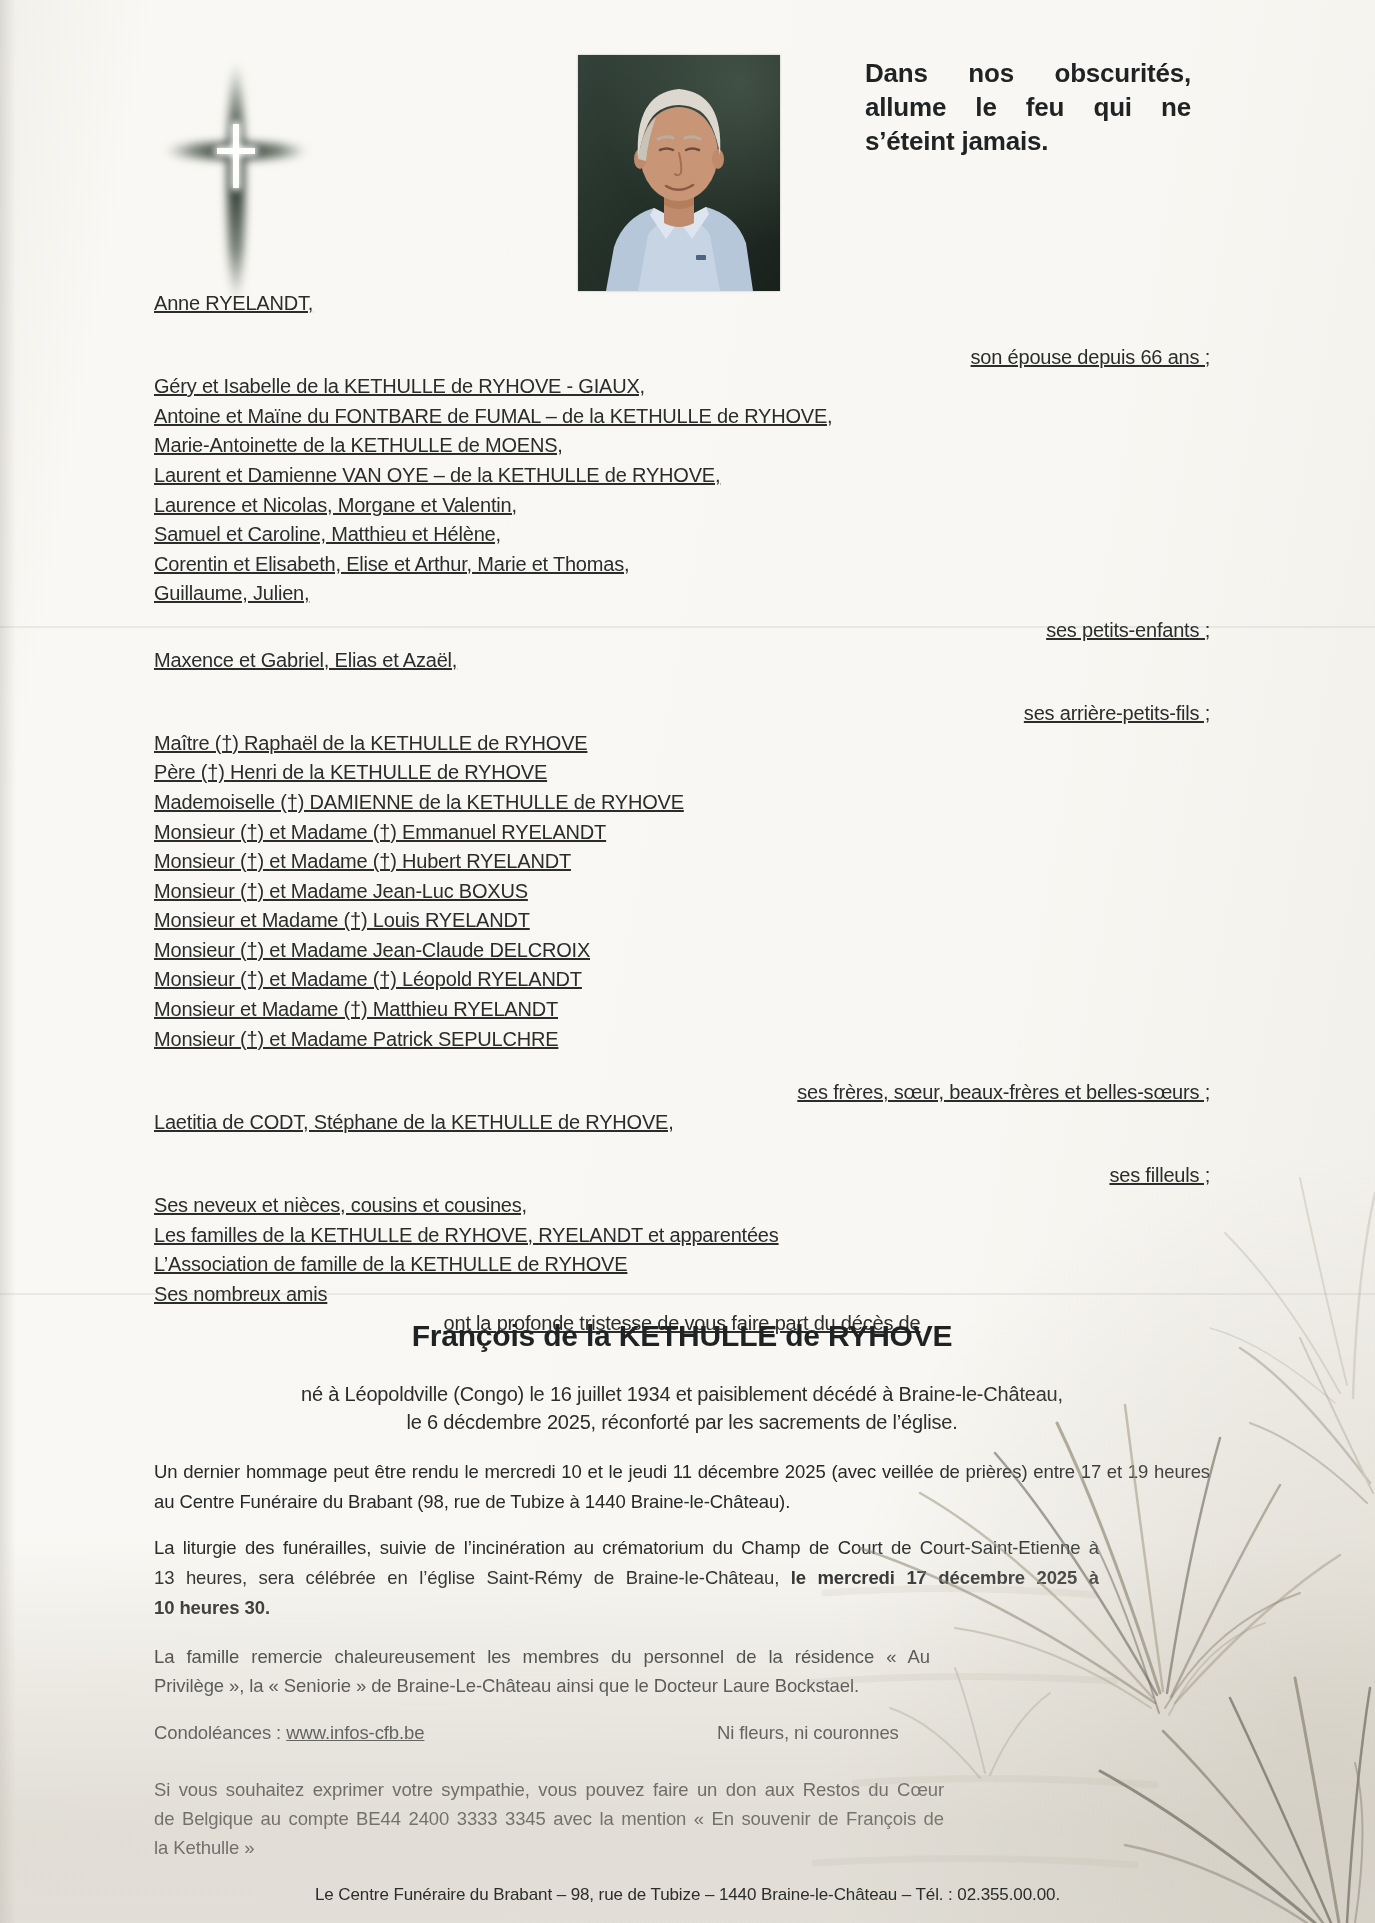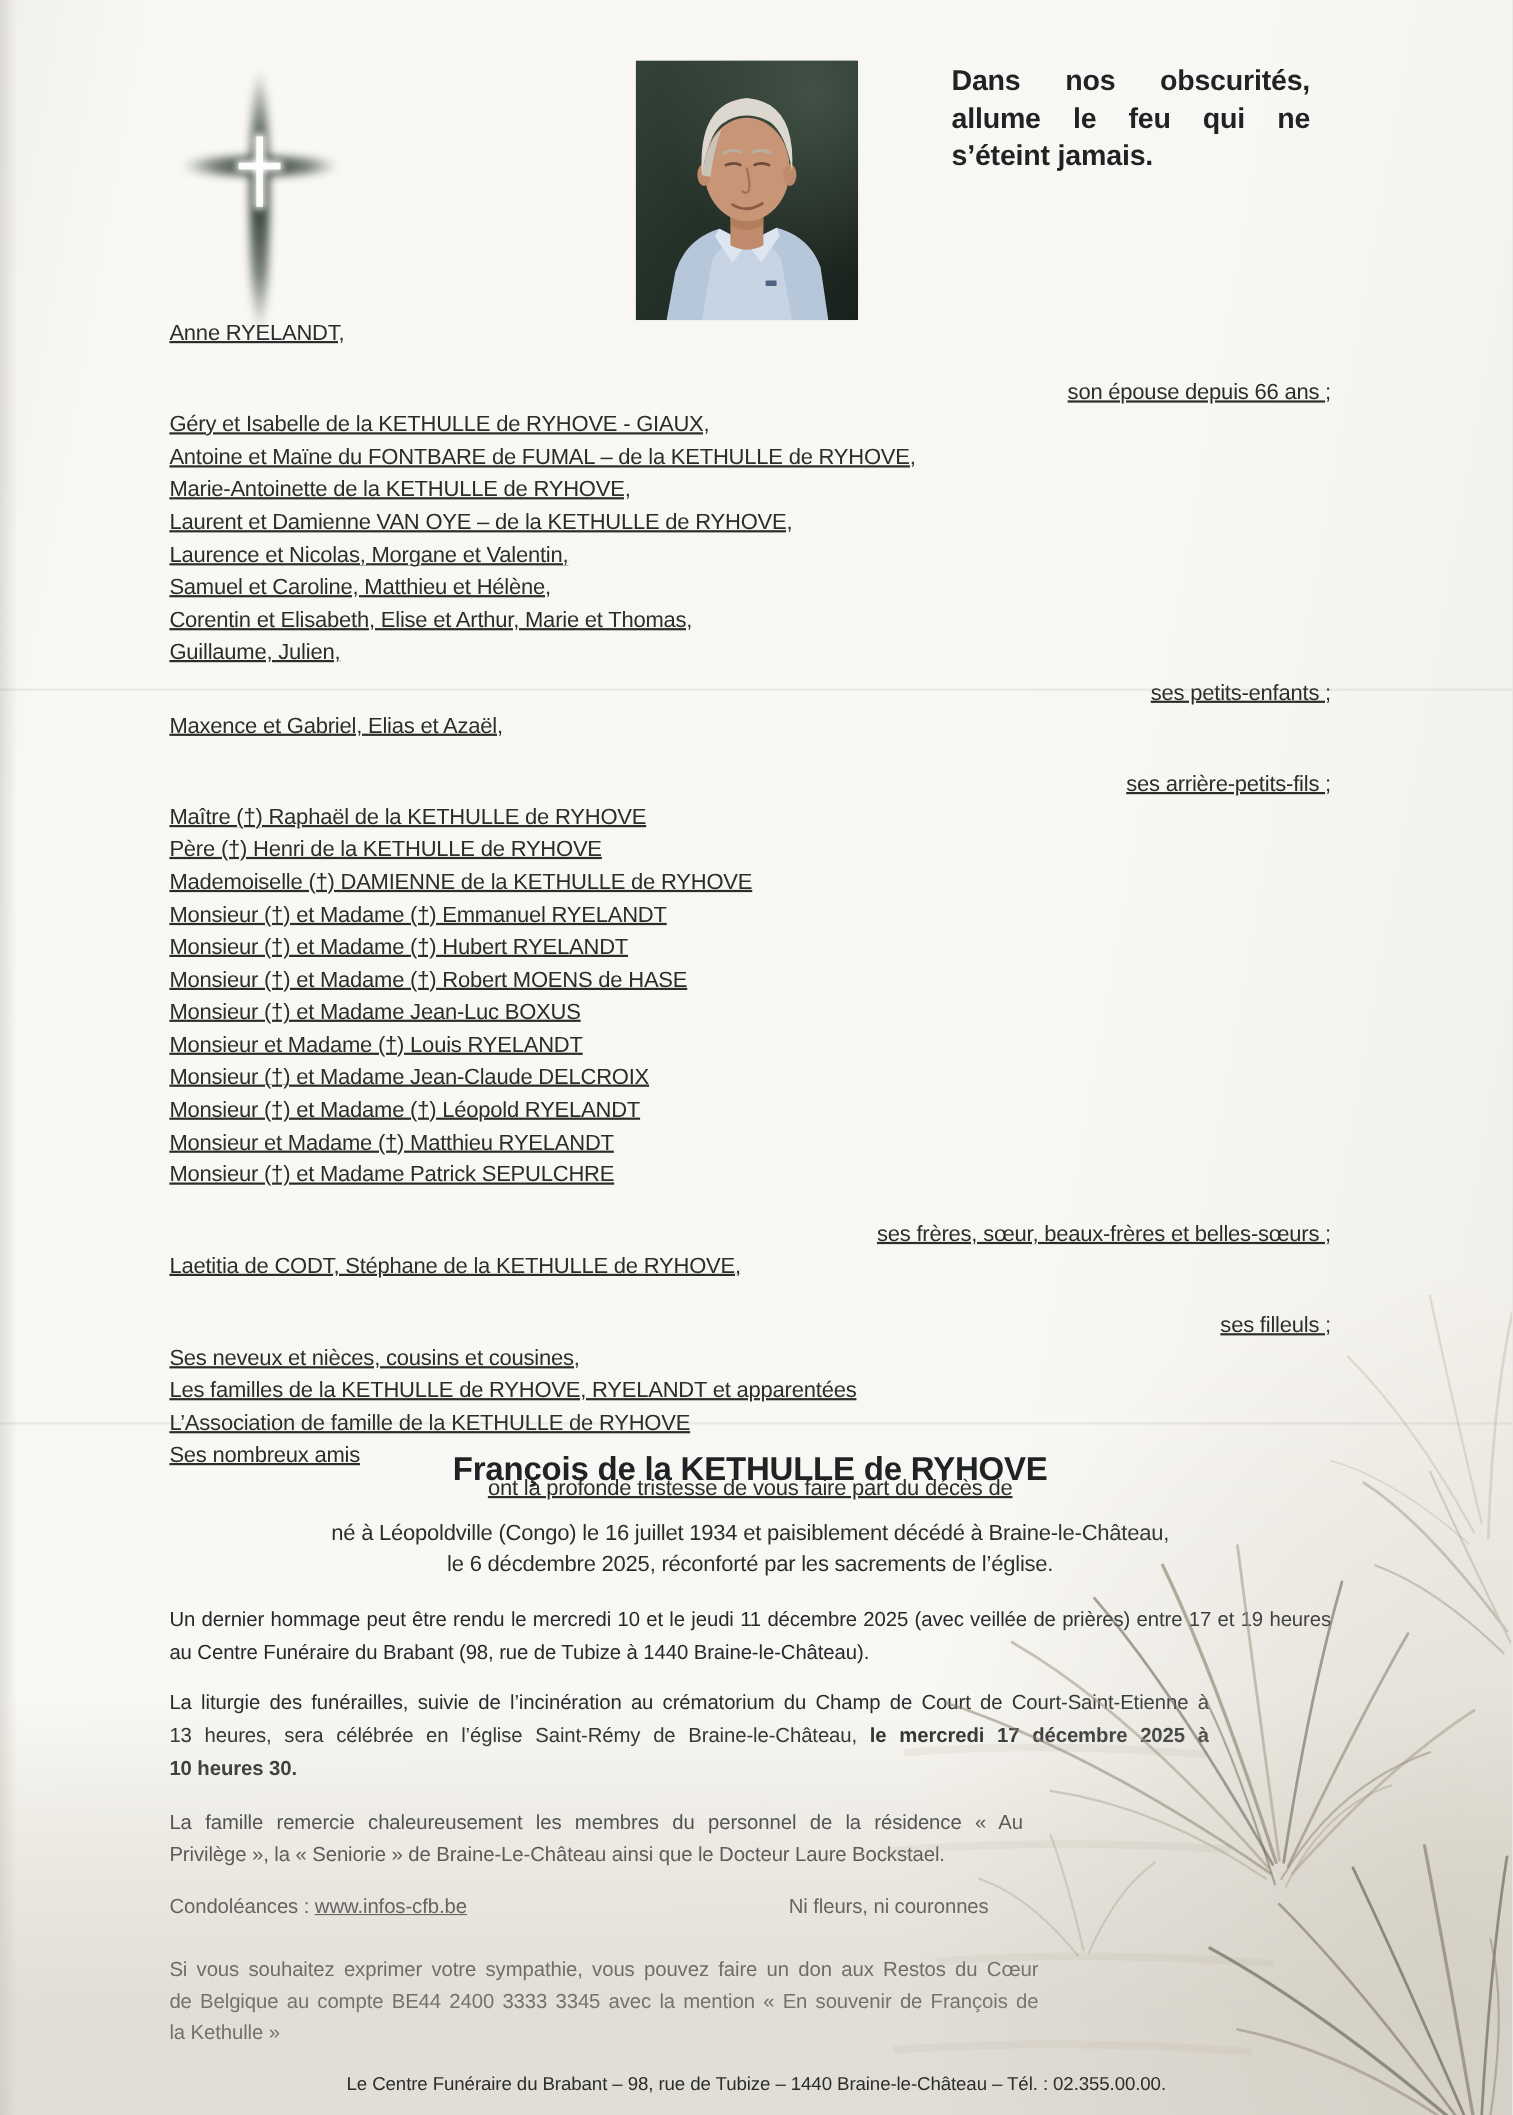--- a/index.html
+++ b/index.html
@@ -131,38 +131,37 @@
     <div class="qline">allume le feu qui ne</div>
     <div class="qline qlast">s’éteint jamais.</div>
   </div>
 
   <div class="names">
     <div class="ln">Anne RYELANDT,</div>
     <div class="ln rel">son épouse depuis 66 ans ;</div>
 
     <div class="ln">Géry et Isabelle de la KETHULLE de RYHOVE - GIAUX,</div>
     <div class="ln">Antoine et Maïne du FONTBARE de FUMAL – de la KETHULLE de RYHOVE,</div>
-    <div class="ln">Marie-Antoinette de la KETHULLE de RYHOVE,</div>
+    <div class="ln">Marie-Antoinette de la KETHULLE de MOENS,</div>
     <div class="ln">Laurent et Damienne VAN OYE – de la KETHULLE de RYHOVE,</div>
 
     <div class="ln">Laurence et Nicolas, Morgane et Valentin,</div>
     <div class="ln">Samuel et Caroline, Matthieu et Hélène,</div>
     <div class="ln">Corentin et Elisabeth, Elise et Arthur, Marie et Thomas,</div>
     <div class="ln">Guillaume, Julien,</div>
     <div class="ln rel gap7">ses petits-enfants ;</div>
 
     <div class="ln">Maxence et Gabriel, Elias et Azaël,</div>
     <div class="ln rel">ses arrière-petits-fils ;</div>
 
     <div class="ln">Maître (†) Raphaël de la KETHULLE de RYHOVE</div>
     <div class="ln">Père (†) Henri de la KETHULLE de RYHOVE</div>
     <div class="ln">Mademoiselle (†) DAMIENNE de la KETHULLE de RYHOVE</div>
     <div class="ln">Monsieur (†) et Madame (†) Emmanuel RYELANDT</div>
     <div class="ln">Monsieur (†) et Madame (†) Hubert RYELANDT</div>
-    <div class="ln">Monsieur (†) et Madame (†) Robert MOENS de HASE</div>
     <div class="ln">Monsieur (†) et Madame Jean-Luc BOXUS</div>
     <div class="ln">Monsieur et Madame (†) Louis RYELANDT</div>
     <div class="ln">Monsieur (†) et Madame Jean-Claude DELCROIX</div>
     <div class="ln">Monsieur (†) et Madame (†) Léopold RYELANDT</div>
     <div class="ln">Monsieur et Madame (†) Matthieu RYELANDT</div>
     <div class="ln">Monsieur (†) et Madame Patrick SEPULCHRE</div>
     <div class="ln rel">ses frères, sœur, beaux-frères et belles-sœurs ;</div>
 
     <div class="ln">Laetitia de CODT, Stéphane de la KETHULLE de RYHOVE,</div>
     <div class="ln rel">ses filleuls ;</div>

